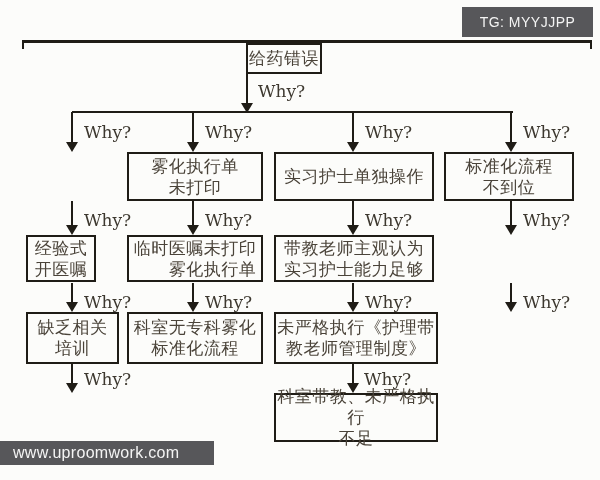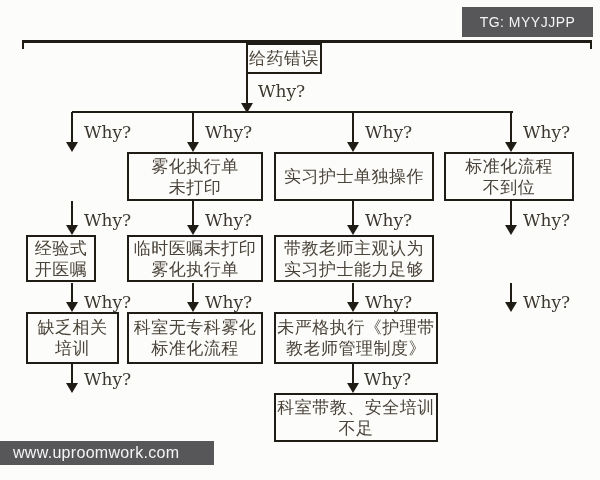--- a/index.html
+++ b/index.html
@@ -87,21 +87,21 @@
   <div class="vline" style="left:510px;top:201px;height:25px;"></div>
   <div class="ahead" style="left:505px;top:225px;"></div>
 
   <div class="why" style="left:84px;top:210px;">Why?</div>
   <div class="why" style="left:205px;top:210px;">Why?</div>
   <div class="why" style="left:365px;top:210px;">Why?</div>
   <div class="why" style="left:523px;top:210px;">Why?</div>
 
   <div class="box" style="left:26px;top:235px;width:70px;height:47px;">经验式
 开医嘱</div>
-  <div class="box" style="left:127px;top:235px;width:136px;height:47px;">临时医嘱未打印
+  <div class="box" style="left:127px;top:235px;width:136px;height:47px;text-align:right;">临时医嘱未打印
 雾化执行单</div>
   <div class="box" style="left:274px;top:235px;width:160px;height:47px;">带教老师主观认为
 实习护士能力足够</div>
 
   <div class="vline" style="left:71px;top:283px;height:20px;"></div>
   <div class="ahead" style="left:66px;top:302px;"></div>
   <div class="vline" style="left:192px;top:283px;height:20px;"></div>
   <div class="ahead" style="left:187px;top:302px;"></div>
   <div class="vline" style="left:352px;top:283px;height:20px;"></div>
   <div class="ahead" style="left:347px;top:302px;"></div>
@@ -121,16 +121,16 @@
 教老师管理制度》</div>
 
   <div class="vline" style="left:71px;top:364px;height:19px;"></div>
   <div class="ahead" style="left:66px;top:383px;"></div>
   <div class="vline" style="left:352px;top:364px;height:19px;"></div>
   <div class="ahead" style="left:347px;top:383px;"></div>
 
   <div class="why" style="left:84px;top:369px;">Why?</div>
   <div class="why" style="left:364px;top:369px;">Why?</div>
 
-  <div class="box" style="left:274px;top:393px;width:164px;height:49px;">科室带教、安全培训
+  <div class="box" style="left:274px;top:393px;width:164px;height:49px;">科室带教、未严格执行
 不足</div>
 
 </div>
 
 </body></html>

